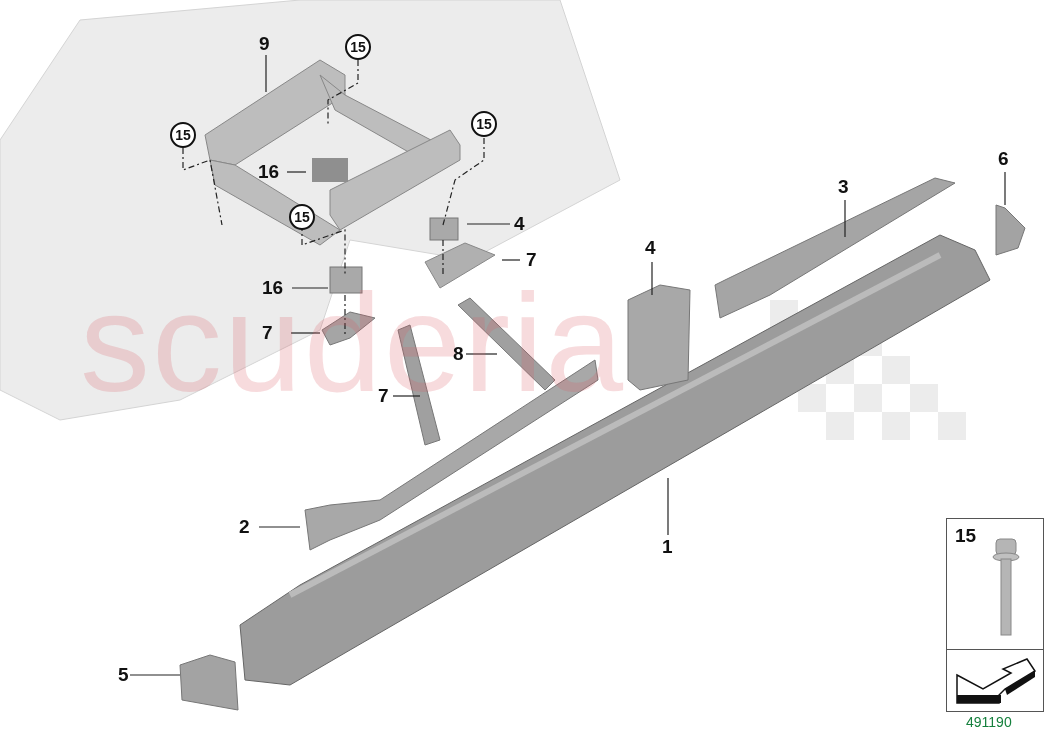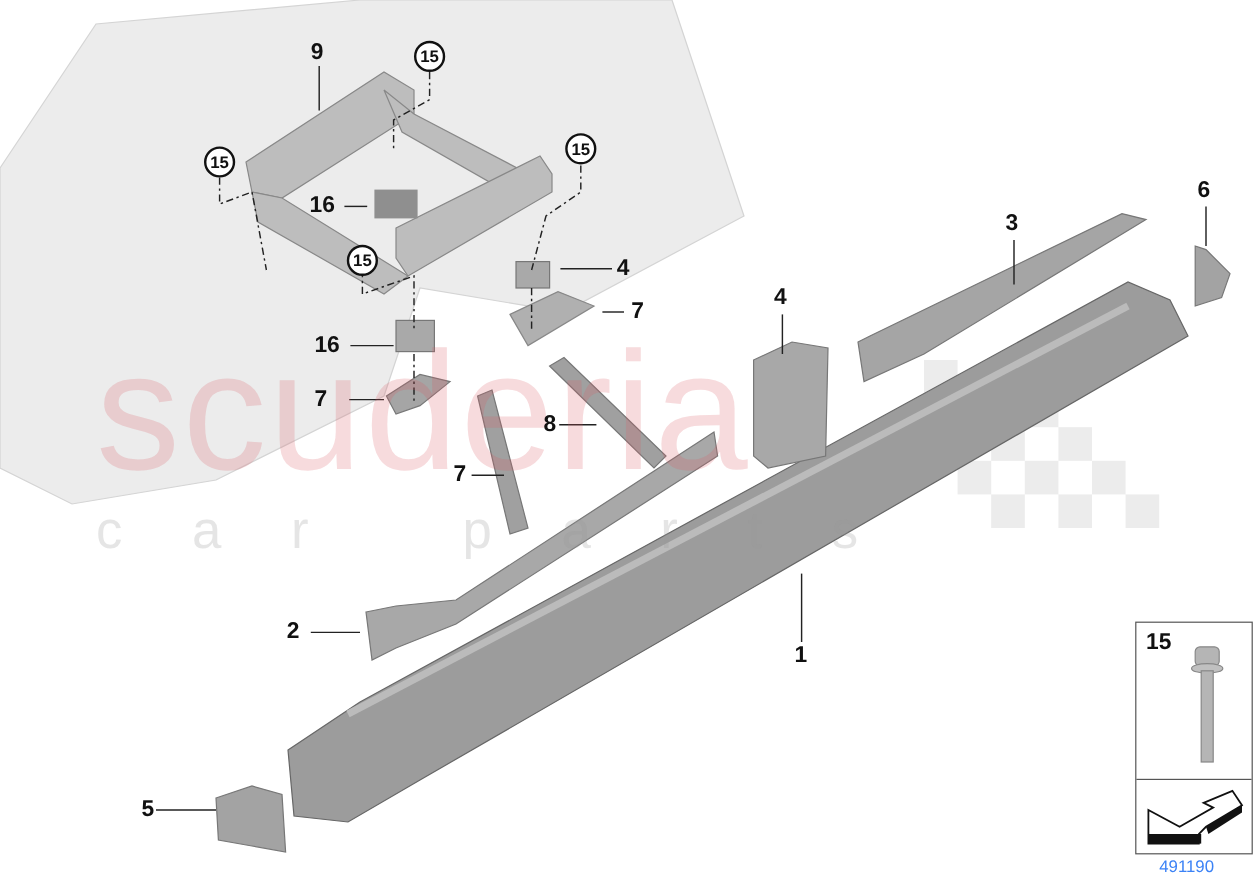--- a/index.html
+++ b/index.html
@@ -5,21 +5,21 @@
   html,body{margin:0;padding:0;background:#fff;}
   body{width:1050px;height:735px;position:relative;overflow:hidden;font-family:"Liberation Sans",sans-serif;}
   #canvas{position:absolute;left:0;top:0;width:1050px;height:735px;}
   .callout{position:absolute;font-weight:bold;font-size:19px;color:#111;line-height:1;}
   .circ{position:absolute;width:26px;height:26px;border:2px solid #111;border-radius:50%;background:#fff;font-weight:bold;font-size:14px;display:flex;align-items:center;justify-content:center;color:#111;box-sizing:border-box;}
   .wm1{position:absolute;left:80px;top:262px;font-size:140px;color:rgba(220,90,100,0.22);letter-spacing:2px;font-weight:normal;font-family:"Liberation Sans",sans-serif;}
   .wm2{position:absolute;left:80px;top:418px;font-size:44px;color:rgba(150,150,150,0.25);letter-spacing:58px;font-family:"Liberation Sans",sans-serif;}
   .legend-box{position:absolute;left:946px;top:518px;width:96px;height:192px;border:1px solid #555;background:#fff;}
   .legend-div{position:absolute;left:0;top:130px;width:96px;height:1px;background:#555;}
   .legend-num{position:absolute;left:8px;top:6px;font-weight:bold;font-size:19px;color:#111;}
-  .diag-id{position:absolute;left:966px;top:714px;font-size:14px;color:#3b82f6;}
+  .diag-id{position:absolute;left:966px;top:714px;font-size:14px;color:#15803d;}
 </style>
 </head>
 <body>
 
 <div id="canvas">
   <svg width="1050" height="735" viewBox="0 0 1050 735">
 
     <path d="M0,140 L80,20 L300,0 L560,0 L620,180 L470,260 L350,240 L320,330 L180,400 L60,420 L0,390 Z" fill="#ececec" stroke="#d4d4d4"></path>
 
     <g fill="rgba(170,170,170,0.22)">
@@ -88,21 +88,20 @@
       <path d="M358,60 L358,83 L328,100 L328,125"></path>
       <path d="M183,148 L183,170 L210,160 L222,225"></path>
       <path d="M484,138 L484,160 L455,180 L443,225"></path>
       <path d="M302,225 L302,245 L345,230 L345,275"></path>
       <line x1="345" y1="295" x2="345" y2="335"></line>
       <line x1="443" y1="240" x2="443" y2="275"></line>
     </g>
   </svg>
 
   <div class="wm1">scuderia</div>
-  <div class="wm2">car parts</div>
 
   <div class="callout" style="left:259px;top:34px">9</div>
   <div class="callout" style="left:258px;top:162px">16</div>
   <div class="callout" style="left:262px;top:278px">16</div>
   <div class="callout" style="left:262px;top:323px">7</div>
   <div class="callout" style="left:514px;top:214px">4</div>
   <div class="callout" style="left:526px;top:250px">7</div>
   <div class="callout" style="left:453px;top:344px">8</div>
   <div class="callout" style="left:378px;top:386px">7</div>
   <div class="callout" style="left:239px;top:517px">2</div>

